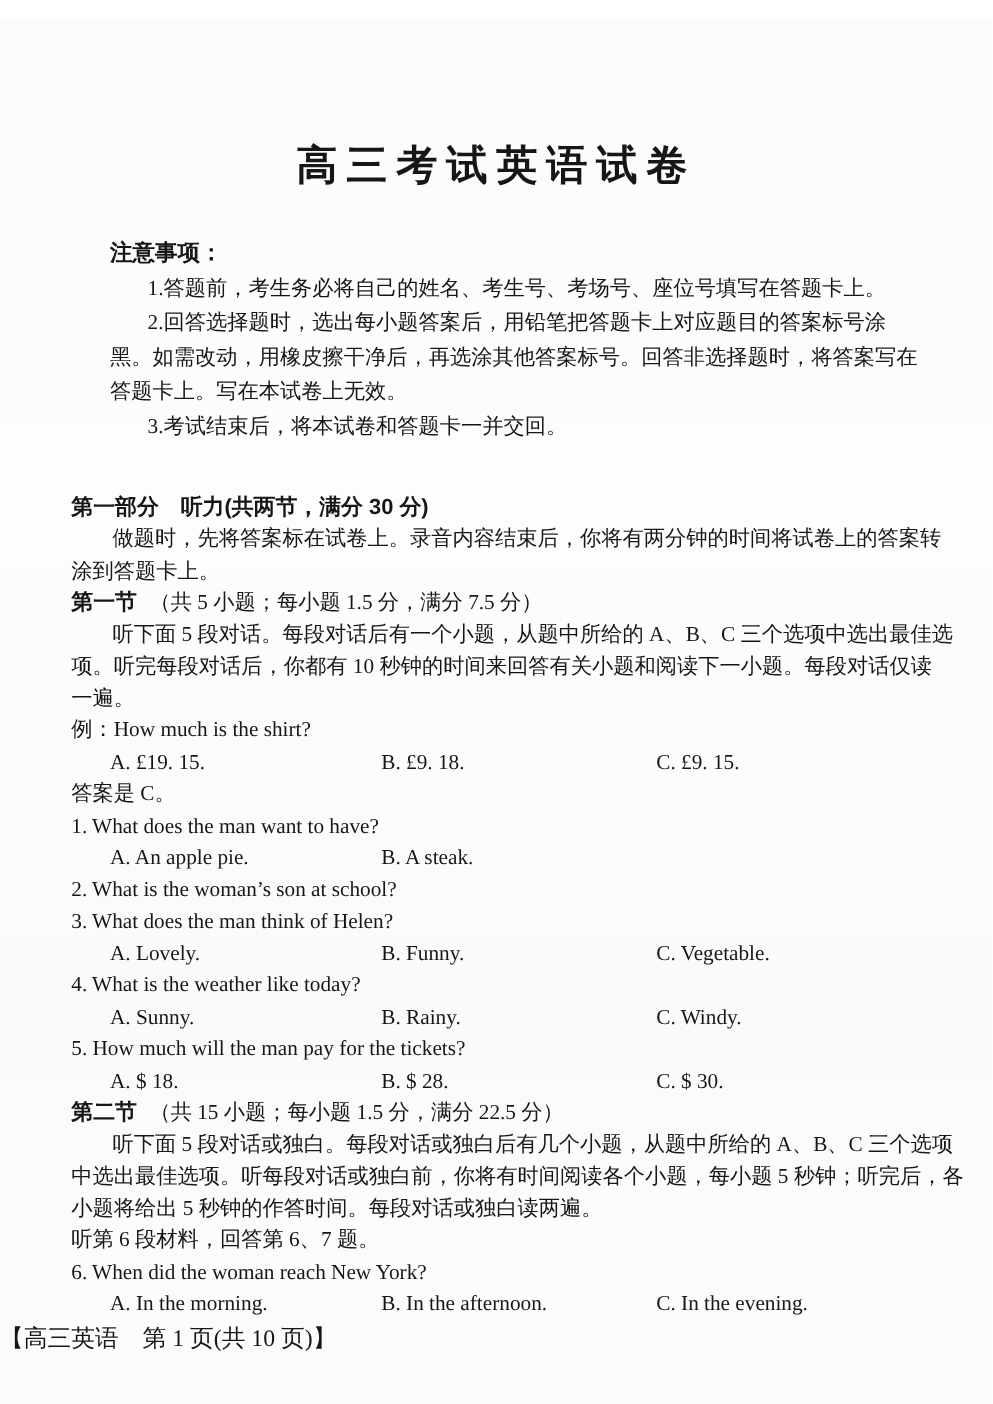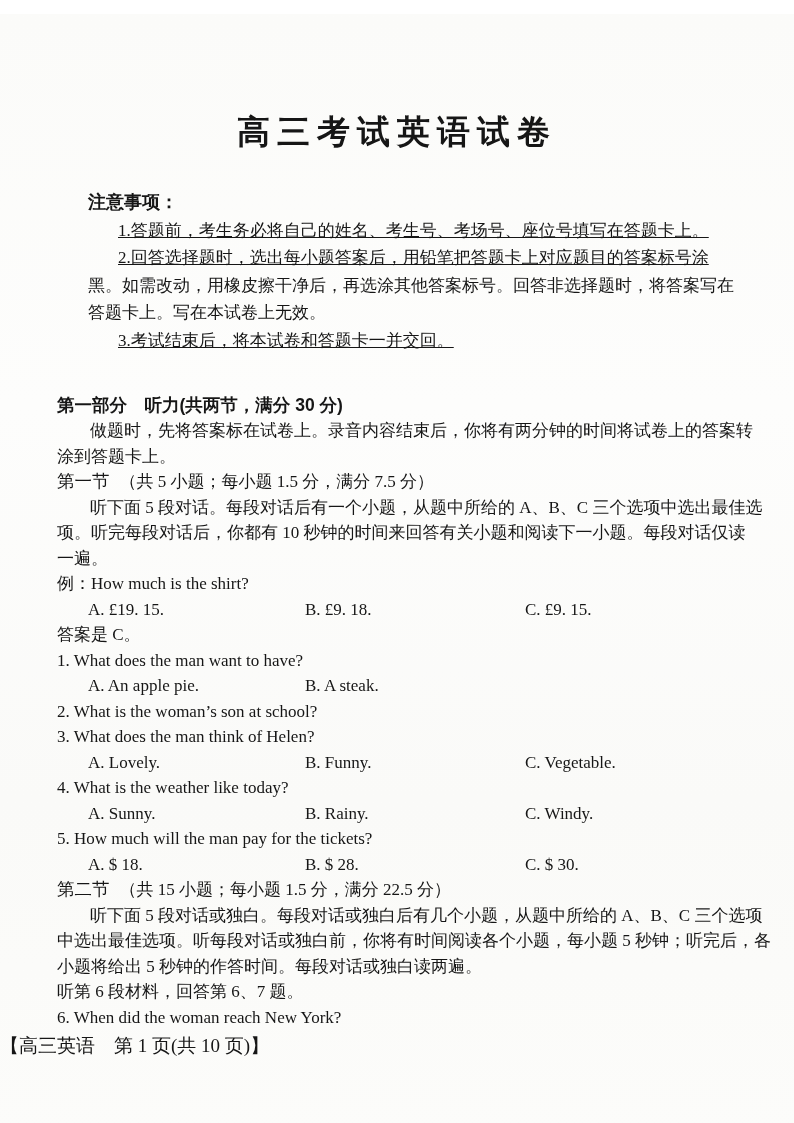--- a/index.html
+++ b/index.html
@@ -27,38 +27,38 @@
     margin:36px 70px 0 88px;
     font-size:17px;
     line-height:27.6px;
   }
   .notice-heading {
     font-family:"Liberation Sans","DejaVu Sans",sans-serif;
     font-weight:700;
     font-size:18px;
   }
   .n-line { white-space:nowrap; }
-  .n-ind { text-indent:30px;text-decoration:underline; }
+  .n-ind { text-indent:30px; }
   .main {
     margin:38px 50px 0 57px;
     font-size:17px;
     line-height:25.5px;
   }
   .line { white-space:nowrap; }
   .ind2 { text-indent:33px; }
   .h-part {
     font-family:"Liberation Sans","DejaVu Sans",sans-serif;
     font-weight:700;
     font-size:17.5px;
     white-space:nowrap;
   }
   .sec-head { white-space:nowrap; }
   .sec-title {
     font-family:"Liberation Sans","DejaVu Sans",sans-serif;
-    font-weight:400;
+    font-weight:700;
     font-size:17.5px;
     margin-right:10px;
   }
   .opts {
     display:grid;
     grid-template-columns:217px 220px auto;
     padding-left:31px;
     white-space:nowrap;
   }
   .footer {
@@ -145,18 +145,23 @@
     <div class="sec-head">
       <span class="sec-title">第二节</span><span>（共 15 小题；每小题 1.5 分，满分 22.5 分）</span>
     </div>
     <div class="line ind2">听下面 5 段对话或独白。每段对话或独白后有几个小题，从题中所给的 A、B、C 三个选项</div>
     <div class="line">中选出最佳选项。听每段对话或独白前，你将有时间阅读各个小题，每小题 5 秒钟；听完后，各</div>
     <div class="line">小题将给出 5 秒钟的作答时间。每段对话或独白读两遍。</div>
     <div class="line">听第 6 段材料，回答第 6、7 题。</div>
 
     <div>
       <div class="line">6. When did the woman reach New York?</div>
+      <div class="opts">
+        <span>A. In the morning.</span>
+        <span>B. In the afternoon.</span>
+        <span>C. In the evening.</span>
+      </div>
     </div>
   </div>
 
   <div class="footer">【高三英语　第 1 页(共 10 页)】</div>
 
 </div>
 
 </body></html>

